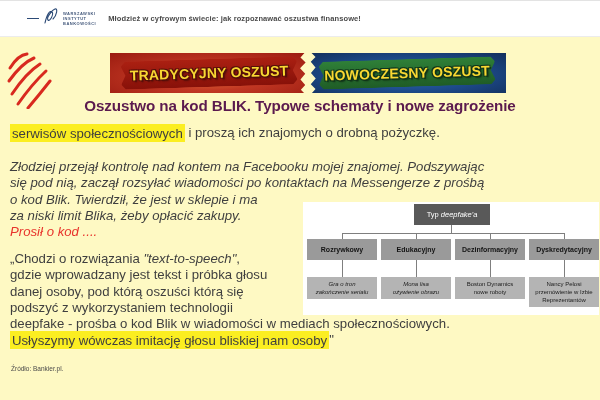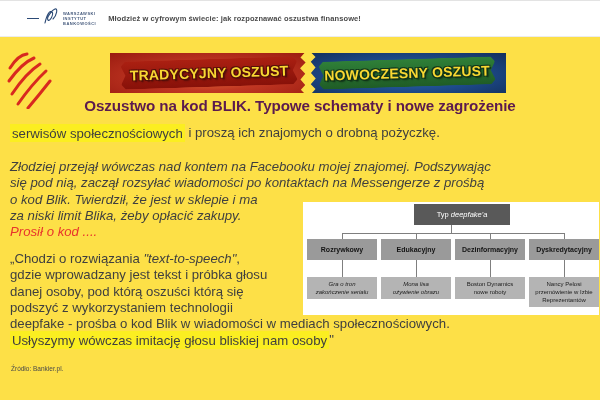--- a/index.html
+++ b/index.html
@@ -1,16 +1,16 @@
 <!DOCTYPE html>
 <html><head>
 <meta charset="utf-8">
 <style>
   html,body{margin:0;padding:0;background:#fff;}
-  .page{position:relative;width:600px;height:400px;background:#fde047;overflow:hidden;
+  .page{position:relative;width:600px;height:400px;background:#fef9c3;overflow:hidden;
         font-family:"Liberation Sans",sans-serif;border-top:1px solid #e3e3e3;box-sizing:border-box;}
 
   
   .topbar{position:absolute;top:0;left:0;width:100%;height:35px;background:#fff;
           border-bottom:1px solid #ececec;display:flex;align-items:center;}
   .logo{display:flex;align-items:center;gap:3px;margin-left:27px;}
   .logo-dash{width:12px;height:1px;background:#2c4a76;}
   .logo-text{font-size:4px;line-height:5px;letter-spacing:.5px;color:#44597c;font-weight:700;}
   .program-title{margin-left:12px;font-size:7.5px;font-weight:700;color:#4a4a4a;letter-spacing:.1px;}
 
@@ -42,21 +42,21 @@
   .rt-line{white-space:pre;font-size:13.2px;line-height:16.3px;}
   .para1{top:124px;}
   .para2{top:158px;font-style:italic;}
   .para3{top:250px;}
   .hl{background:#fbee21;padding:1.5px 2px 2px;}
   .red{color:#e8342c;margin-top:26px;}
   .it{font-style:italic;}
 
   
   .diagram{position:absolute;left:303px;top:201px;width:296px;height:113px;background:#fff;z-index:2;}
-  .droot{position:absolute;left:111px;top:2px;width:96px;height:21px;background:#595959;color:#fff;
+  .droot{position:absolute;left:111px;top:2px;width:76px;height:21px;background:#595959;color:#fff;
          display:flex;flex-direction:column;align-items:center;justify-content:center;}
   .droot .rt-line{font-size:7.5px;line-height:9px;}
   .droot-stub{position:absolute;left:148px;top:23px;width:1px;height:8px;background:#7f7f7f;}
   .dhline{position:absolute;left:39px;top:31px;width:223px;height:1px;background:#7f7f7f;}
   .dcol{position:absolute;top:31px;width:70px;display:flex;flex-direction:column;align-items:center;}
   .dstub-top{width:1px;height:6px;background:#7f7f7f;}
   .dlabel{width:100%;height:21px;background:#9a9a9a;color:#141414;font-size:7px;font-weight:700;
           display:flex;align-items:center;justify-content:center;box-sizing:border-box;text-align:center;}
   .dstub-mid{width:1px;height:17px;background:#7f7f7f;}
   .dexample{width:100%;background:#b4b4b4;color:#1c1c1c;font-size:6px;line-height:8px;text-align:center;
@@ -112,21 +112,21 @@
       </div>
     </div>
   </div>
 
   <div class="title">Oszustwo na kod BLIK. Typowe schematy i nowe zagrożenie</div>
 
   <div class="para para1">
       <div class="rt-line"><span class="hl">serwisów społecznościowych</span><span> i proszą ich znajomych o drobną pożyczkę.</span></div>
     </div>
   <div class="para para2">
-      <div class="rt-line"><span>Złodziej przejął wówczas nad kontem na Facebooku mojej znajomej. Podszywając</span></div>
+      <div class="rt-line"><span>Złodziej przejął kontrolę nad kontem na Facebooku mojej znajomej. Podszywając</span></div>
       <div class="rt-line"><span>się pod nią, zaczął rozsyłać wiadomości po kontaktach na Messengerze z prośbą</span></div>
       <div class="rt-line"><span>o kod Blik. Twierdził, że jest w sklepie i ma</span></div>
       <div class="rt-line"><span>za niski limit Blika, żeby opłacić zakupy.</span></div>
       <div class="rt-line"><span class="red">Prosił o kod ....</span></div>
     </div>
   <div class="para para3">
       <div class="rt-line"><span>„Chodzi o rozwiązania </span><span class="it">"text-to-speech"</span><span>,</span></div>
       <div class="rt-line"><span>gdzie wprowadzany jest tekst i próbka głosu</span></div>
       <div class="rt-line"><span>danej osoby, pod którą oszuści którą się</span></div>
       <div class="rt-line"><span>podszyć z wykorzystaniem technologii</span></div>

